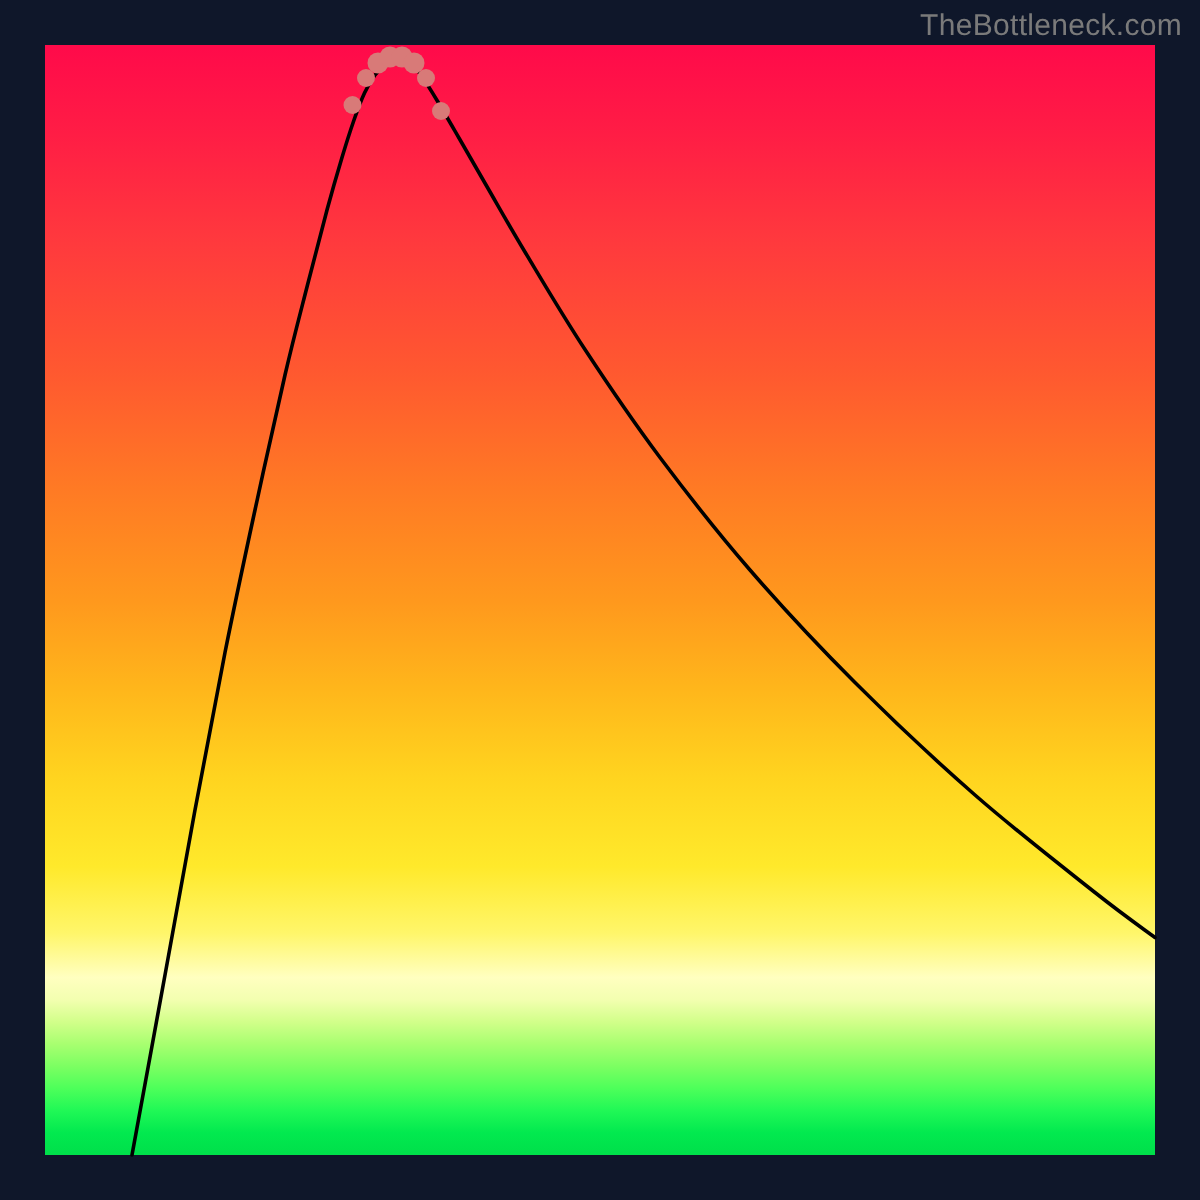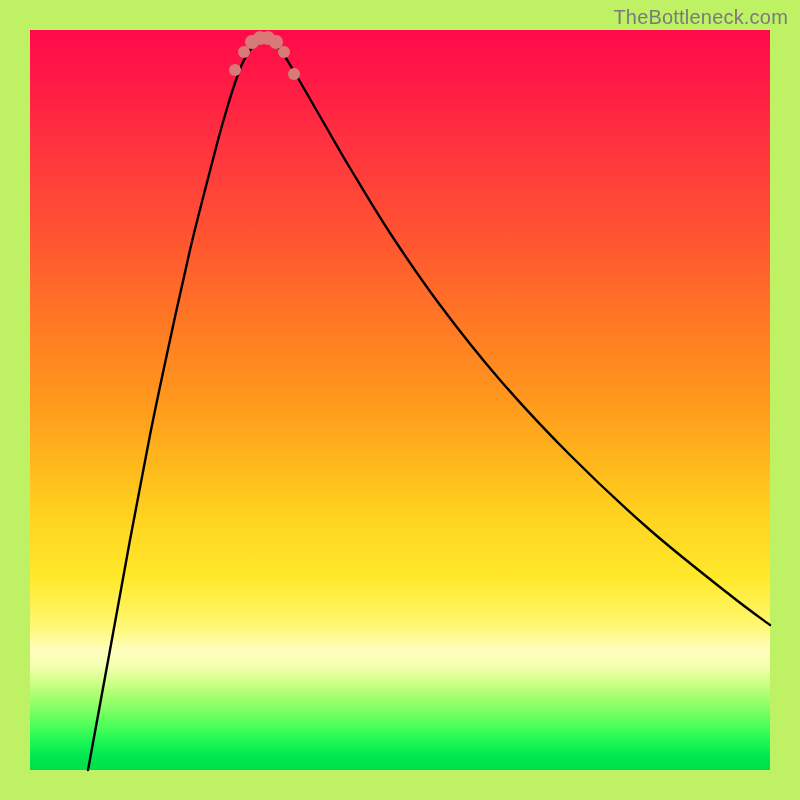--- a/index.html
+++ b/index.html
@@ -10,21 +10,21 @@
     background: #000;
     overflow: hidden;
     font-family: Arial, Helvetica, sans-serif;
   }
   .frame {
     position: absolute;
     left: 0;
     top: 0;
     width: 800px;
     height: 800px;
-    background: #bef264;
+    background: #0f172a;
   }
   .plot {
     position: absolute;
     left: 30px;
     top: 30px;
     width: 740px;
     height: 740px;
     
     background: linear-gradient(to bottom,
       #ff0a4a 0%,

